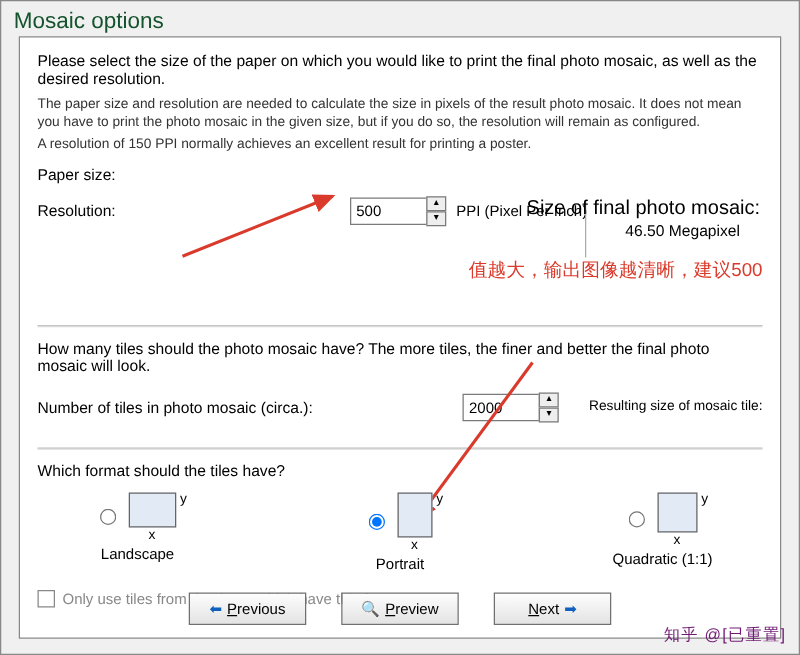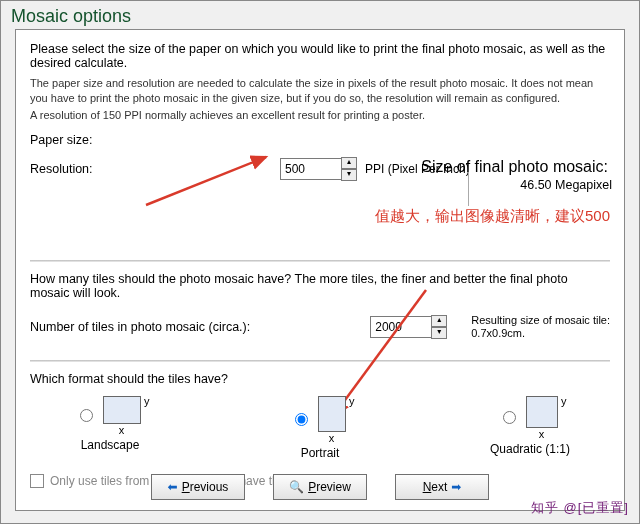--- a/index.html
+++ b/index.html
@@ -11,21 +11,21 @@
   .row{display:flex;align-items:center;margin-top:6px}
   .lbl{width:220px;font-size:12.5px}
   .combo{width:180px;height:22px;border:1px solid #7a7a7a;background:#eee;display:flex;align-items:center;padding:0 6px;font-size:12px;position:relative}
   .combo .chev{position:absolute;right:4px;top:3px}
   .spin{display:flex;align-items:center}
   .spin input{width:52px;height:20px;border:1px solid #7a7a7a;font-size:12px;padding:0 4px}
   .spinbtns{display:flex;flex-direction:column;margin-left:-1px}
   .spinbtns div{width:14px;height:10px;border:1px solid #7a7a7a;background:#eee;font-size:8px;line-height:8px;text-align:center;cursor:default}
   .unit{margin-left:8px;font-size:12px}
   .side{position:absolute;right:16px;top:128px;font-size:16px}
-  .side2{position:absolute;right:12px;top:148px;font-size:12.5px}
+  .side2{position:absolute;right:32px;top:148px;font-size:12.5px}
   .vline{position:absolute;left:452px;top:130px;width:1px;height:46px;background:#aaa}
   .note-cn{color:#d93a2b;font-size:15px;text-align:right;margin-top:26px;font-family:"Microsoft YaHei",sans-serif}
   .hr{height:2px;margin:34px 0 10px 0;background:linear-gradient(#bbb,#eee)}
   .radset{display:flex;justify-content:space-between;margin-top:10px;padding:0 10px}
   .radopt{display:flex;flex-direction:column;align-items:center;font-size:12px;width:140px}
   .radopt .top{display:flex;align-items:center;gap:10px}
   .tilebox{background:#e2eaf6;border:1px solid #666;position:relative}
   .tilebox.ls{width:36px;height:26px}
   .tilebox.pt{width:26px;height:34px}
   .tilebox.sq{width:30px;height:30px}
@@ -43,21 +43,21 @@
   input[type=radio]{margin:0}
 </style>
 </head>
 <body>
 
 <div class="window">
   <div class="title">Mosaic options</div>
 
   <div class="panel">
 
-    <div class="intro">Please select the size of the paper on which you would like to print the final photo mosaic, as well as the desired calculate.</div>
+    <div class="intro">Please select the size of the paper on which you would like to print the final photo mosaic, as well as the desired resolution.</div>
     <div class="fine">The paper size and resolution are needed to calculate the size in pixels of the result photo mosaic. It does not mean you have to print the photo mosaic in the given size, but if you do so, the resolution will remain as configured.</div>
     <div class="fine" style="margin-bottom:10px">A resolution of 150 PPI normally achieves an excellent result for printing a poster.</div>
 
     <div class="row">
       <div class="lbl">Paper size:</div>
       <div style="width:30px"></div>
     </div>
 
     <div class="row" style="margin-top:10px">
       <div class="lbl">Resolution:</div>
@@ -95,21 +95,20 @@
       <div style="flex:1;font-size:12.5px">Number of tiles in photo mosaic (circa.):</div>
       <div class="spin">
         <input value="2000" style="">
         <div class="spinbtns">
           <div>▴</div>
           <div>▾</div>
         </div>
       </div>
       <div class="tiles-right" style="margin-left:24px">
         <div>Resulting size of mosaic tile:</div>
-        <div>0.7x0.9cm.</div>
       </div>
     </div>
 
     <svg class="arrow" style="left:300px;top:250px" width="120" height="150">
       <defs>
           <marker id="ah2" markerWidth="8" markerHeight="8" refX="6" refY="3" orient="auto">
             <path d="M0,0 L7,3 L0,6 Z" fill="#d93a2b"></path>
           </marker>
         </defs>
       <line x1="110" y1="10" x2="18" y2="135" stroke="#d93a2b" stroke-width="2.5" marker-end="url(#ah2)"></line>

